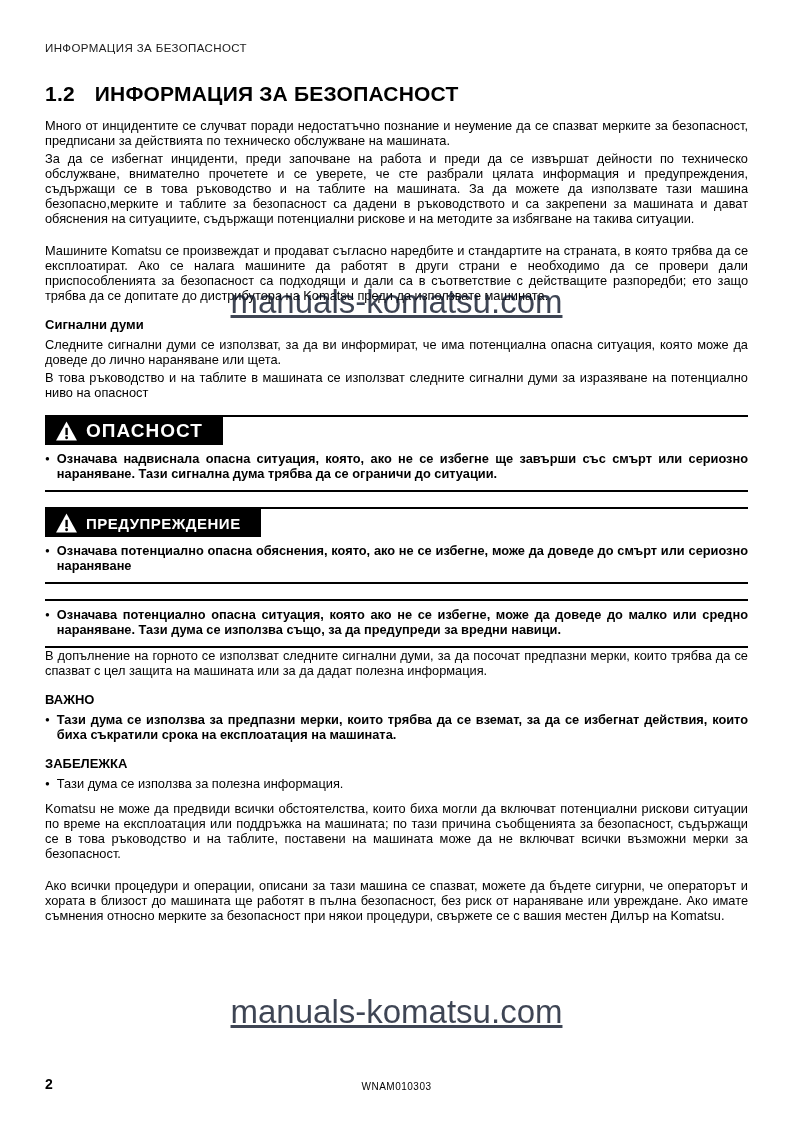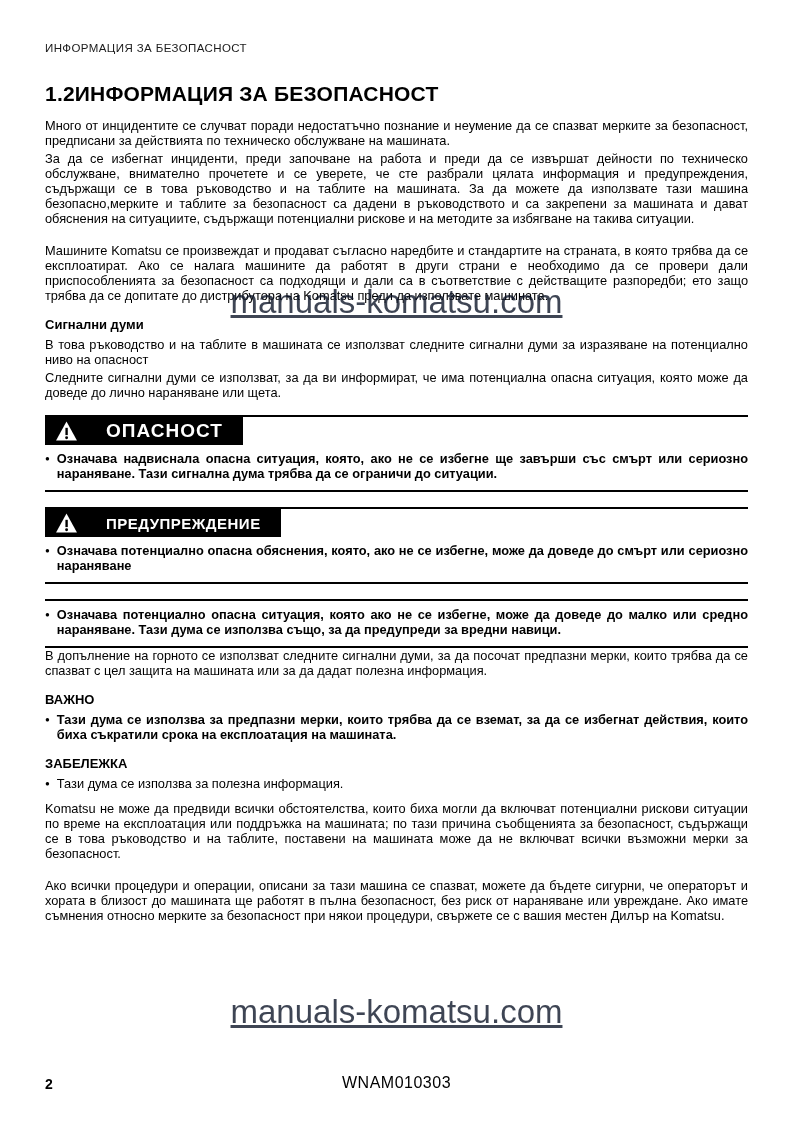--- a/index.html
+++ b/index.html
@@ -11,37 +11,37 @@
     position: relative;
     overflow: hidden;
   }
   .page { position: absolute; inset: 0; padding: 42px 45px 0 45px; }
 
   .running-header {
     font-size: 11.5px; letter-spacing: 0.4px; color: #1a1a1a;
     margin-bottom: 28px;
   }
   .title-row {
-    display: flex; align-items: center;
+    display: flex; gap: 20px; align-items: center;
     font-size: 21px; font-weight: bold; margin-bottom: 12px;
     letter-spacing: 0.2px;
   }
   .body-text { font-size: 12.8px; line-height: 15px; text-align: justify; }
   p.para { margin: 0 0 3px 0; }
   p.para.gap-top { margin-top: 17px; }
 
   .section-heading { font-size: 13px; font-weight: bold; margin: 14px 0 5px 0; }
   .section-heading.mt-lg { margin-top: 20px; }
 
   .warning-block {
     border-top: 2px solid #000; border-bottom: 2px solid #000;
     margin-top: 15px; padding-bottom: 9px;
   }
   .warning-label {
-    display: inline-flex; align-items: center; gap: 28px;
+    display: inline-flex; align-items: center; gap: 8px;
     background: #000000; color: #ffffff;
     height: 28px; padding: 0 20px 0 10px;
   }
   .warning-label .label-text { font-weight: bold; font-size: 19px; letter-spacing: 1px; white-space: nowrap; }
   .warning-label.condensed .label-text { font-size: 15px; letter-spacing: 0.5px; }
   .warning-icon svg { display: block; width: 23px; height: 20px; }
 
   .bullet-row { display: flex; gap: 7px; margin-top: 6px; }
   .bullet-row .bullet { font-size: 8px; line-height: 15px; flex: 0 0 auto; }
   .bullet-row p { margin: 0; flex: 1; }
@@ -53,21 +53,21 @@
     text-decoration: underline; white-space: nowrap;
     pointer-events: none; z-index: 5;
   }
   .wm-1 { top: 283px; }
   .wm-2 { top: 993px; }
 
   .footer { position: absolute; left: 45px; right: 45px; bottom: 30px; height: 18px; }
   .footer .page-num { font-size: 14px; font-weight: bold; }
   .footer .doc-code {
     position: absolute; left: 50%; transform: translateX(-50%); bottom: 1px;
-    font-size: 16px; letter-spacing: 0.5px;
+    font-size: 10px; letter-spacing: 0.5px;
   }
 </style>
 </head>
 <body>
 
 <div class="page">
 
   <div class="running-header">ИНФОРМАЦИЯ ЗА БЕЗОПАСНОСТ</div>
 
   <div class="title-row">
@@ -76,22 +76,22 @@
   </div>
 
   <div class="body-text">
     <p class="para">Много от инцидентите се случват поради недостатъчно познание и неумение да се спазват мерките за безопасност, предписани за действията по техническо обслужване на машината.</p>
     <p class="para">За да се избегнат инциденти, преди започване на работа и преди да се извършат дейности по техническо обслужване, внимателно прочетете и се уверете, че сте разбрали цялата информация и предупреждения, съдържащи се в това ръководство и на таблите на машината. За да можете да използвате тази машина безопасно,мерките и таблите за безопасност са дадени в ръководството и са закрепени за машината и дават обяснения на ситуациите, съдържащи потенциални рискове и на методите за избягване на такива ситуации.</p>
     <p class="para gap-top">Машините Komatsu се произвеждат и продават съгласно наредбите и стандартите на страната, в която трябва да се експлоатират. Ако се налага машините да работят в други страни е необходимо да се провери дали приспособленията за безопасност са подходящи и дали са в съответствие с действащите разпоредби; ето защо трябва да се допитате до дистрибутора на Komatsu преди да използвате машината.</p>
   </div>
 
   <div class="section-heading">Сигнални думи</div>
   <div class="body-text">
+    <p class="para">Следните сигнални думи се използват, за да ви информират, че има потенциална опасна ситуация, която може да доведе до лично нараняване или щета.</p>
     <p class="para">В това ръководство и на таблите в машината се използват следните сигнални думи за изразяване на потенциално ниво на опасност</p>
-    <p class="para">Следните сигнални думи се използват, за да ви информират, че има потенциална опасна ситуация, която може да доведе до лично нараняване или щета.</p>
   </div>
 
   <section class="warning-block">
     <div class="warning-label">
       <span class="warning-icon">
         <svg viewBox="0 0 24 22" xmlns="http://www.w3.org/2000/svg">
           <path d="M12 0.5 L23.5 21.5 L0.5 21.5 Z" fill="#ffffff"></path>
           <rect x="10.8" y="7.5" width="2.6" height="8" fill="#000000"></rect>
           <circle cx="12.1" cy="18.4" r="1.6" fill="#000000"></circle>
         </svg>

